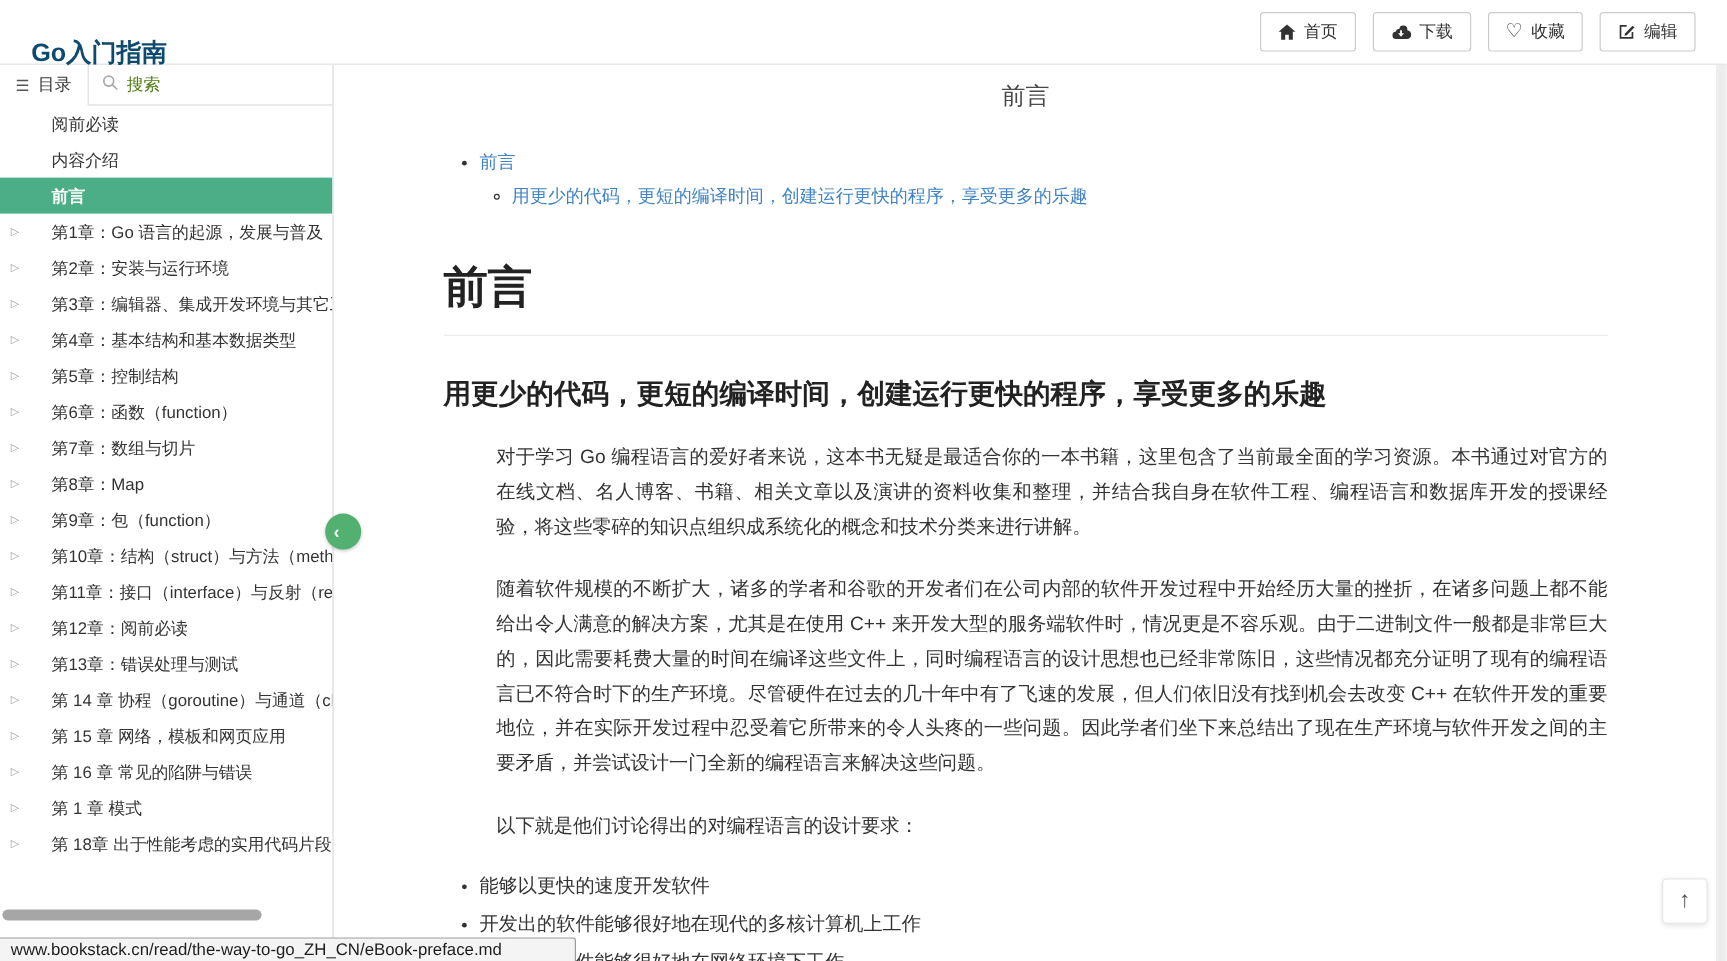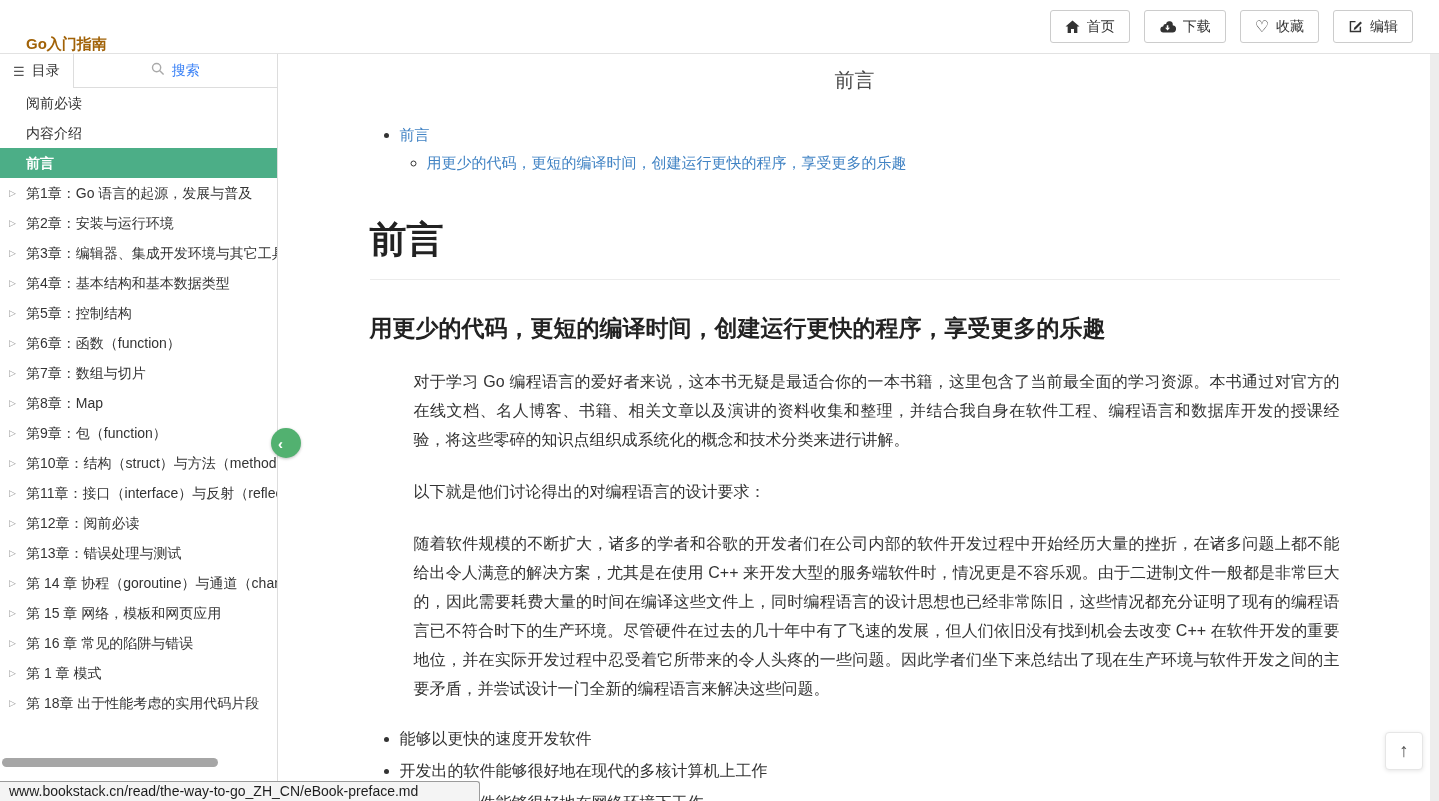--- a/index.html
+++ b/index.html
@@ -4,40 +4,40 @@
 <style>
   * { margin:0; padding:0; box-sizing:border-box; }
   html,body { background:#fff; }
   body { font-family:"Liberation Sans","DejaVu Sans",sans-serif; }
   .screen { position:relative; width:1439px; height:801px; overflow:hidden; background:#fff; }
 
   
   .header { position:absolute; top:0; left:0; right:0; height:54px; background:#fff;
             border-bottom:1px solid #e2e2e2; display:flex; align-items:center;
             justify-content:space-between; padding:0 26px; z-index:20; }
-  .header-title { font-size:15px; font-weight:bold; color:#a16207;margin-top:35px; }
+  .header-title { font-size:21px; font-weight:bold; color:#0c4a6e;margin-top:35px; }
   .header-actions { display:flex; gap:14px; }
   .hbtn { display:flex; align-items:center; gap:7px; height:33px; padding:0 14px;
           border:1px solid #ccc; border-radius:3px; background:#fff; font-size:14px;
           color:#333; cursor:pointer; white-space:nowrap; }
   .hbtn svg { display:block; }
   .heart-glyph { font-size:16px; line-height:1; color:#333; }
 
   
   .sidebar { position:absolute; top:54px; left:0; width:278px; bottom:0; background:#fff;
              border-right:1px solid #ddd; z-index:10; }
   .tabbar { display:flex; height:34px; }
   .tab-toc { display:flex; align-items:center; gap:7px; padding:0 13px; font-size:14px;
              color:#333; border-right:1px solid #ddd; cursor:pointer; background:#fff; }
   .icon-hamburger { font-size:13px; color:#555; line-height:1; }
   .tab-search { flex:1; display:flex; align-items:center; gap:7px; padding:0 11px;
-                border-bottom:1px solid #ddd; color:#3b82f6; font-size:14px; cursor:text;justify-content:center; }
+                border-bottom:1px solid #ddd; color:#4d7c0f; font-size:14px; cursor:text; }
   .toc-list { position:absolute; top:34px; left:0; right:0; bottom:46px; overflow:hidden; }
   .toc-item { height:30px; line-height:30px; white-space:nowrap; overflow:hidden;
-              font-size:14px; color:#333; padding-left:26px; position:relative; cursor:pointer; }
+              font-size:14px; color:#333; padding-left:43px; position:relative; cursor:pointer; }
   .toc-item .caret { position:absolute; left:9px; top:0; font-size:9px; color:#999; line-height:30px; }
   .toc-item.active { background:#4cae87; color:#fff; font-weight:bold; }
   .sidebar-hscroll { position:absolute; left:2px; bottom:34px; width:216px; height:9px;
                      border-radius:5px; background:#a6a6a6; cursor:pointer; }
   .sidebar-footer { position:absolute; left:0; right:0; bottom:-7px; text-align:center;
                     font-size:13px; color:#333; white-space:nowrap; }
   .footer-link { color:#38917f; text-decoration:underline; cursor:pointer; }
 
   .collapse-handle { position:absolute; left:271px; top:428px; width:30px; height:30px;
                      border-radius:50%; background:#52b170; color:#fff; display:flex;
@@ -173,22 +173,22 @@
               <li>
                 <a>用更少的代码，更短的编译时间，创建运行更快的程序，享受更多的乐趣</a>
               </li>
             </ul>
           </li>
         </ul>
       </div>
       <h1 class="article-h1">前言</h1>
       <h2 class="article-h2">用更少的代码，更短的编译时间，创建运行更快的程序，享受更多的乐趣</h2>
       <p class="article-p">对于学习 Go 编程语言的爱好者来说，这本书无疑是最适合你的一本书籍，这里包含了当前最全面的学习资源。本书通过对官方的在线文档、名人博客、书籍、相关文章以及演讲的资料收集和整理，并结合我自身在软件工程、编程语言和数据库开发的授课经验，将这些零碎的知识点组织成系统化的概念和技术分类来进行讲解。</p>
+      <p class="article-p">随着软件规模的不断扩大，诸多的学者和谷歌的开发者们在公司内部的软件开发过程中开始经历大量的挫折，在诸多问题上都不能给出令人满意的解决方案，尤其是在使用 C++ 来开发大型的服务端软件时，情况更是不容乐观。由于二进制文件一般都是非常巨大的，因此需要耗费大量的时间在编译这些文件上，同时编程语言的设计思想也已经非常陈旧，这些情况都充分证明了现有的编程语言已不符合时下的生产环境。尽管硬件在过去的几十年中有了飞速的发展，但人们依旧没有找到机会去改变 C++ 在软件开发的重要地位，并在实际开发过程中忍受着它所带来的令人头疼的一些问题。因此学者们坐下来总结出了现在生产环境与软件开发之间的主要矛盾，并尝试设计一门全新的编程语言来解决这些问题。</p>
       <p class="article-p">以下就是他们讨论得出的对编程语言的设计要求：</p>
-      <p class="article-p">随着软件规模的不断扩大，诸多的学者和谷歌的开发者们在公司内部的软件开发过程中开始经历大量的挫折，在诸多问题上都不能给出令人满意的解决方案，尤其是在使用 C++ 来开发大型的服务端软件时，情况更是不容乐观。由于二进制文件一般都是非常巨大的，因此需要耗费大量的时间在编译这些文件上，同时编程语言的设计思想也已经非常陈旧，这些情况都充分证明了现有的编程语言已不符合时下的生产环境。尽管硬件在过去的几十年中有了飞速的发展，但人们依旧没有找到机会去改变 C++ 在软件开发的重要地位，并在实际开发过程中忍受着它所带来的令人头疼的一些问题。因此学者们坐下来总结出了现在生产环境与软件开发之间的主要矛盾，并尝试设计一门全新的编程语言来解决这些问题。</p>
       <ul class="req-list">
           <li>能够以更快的速度开发软件</li>
           <li>开发出的软件能够很好地在现代的多核计算机上工作</li>
           <li>开发出的软件能够很好地在网络环境下工作</li>
         </ul>
     </div>
   </div>
 
   <div class="back-top">
     <span>↑</span>

